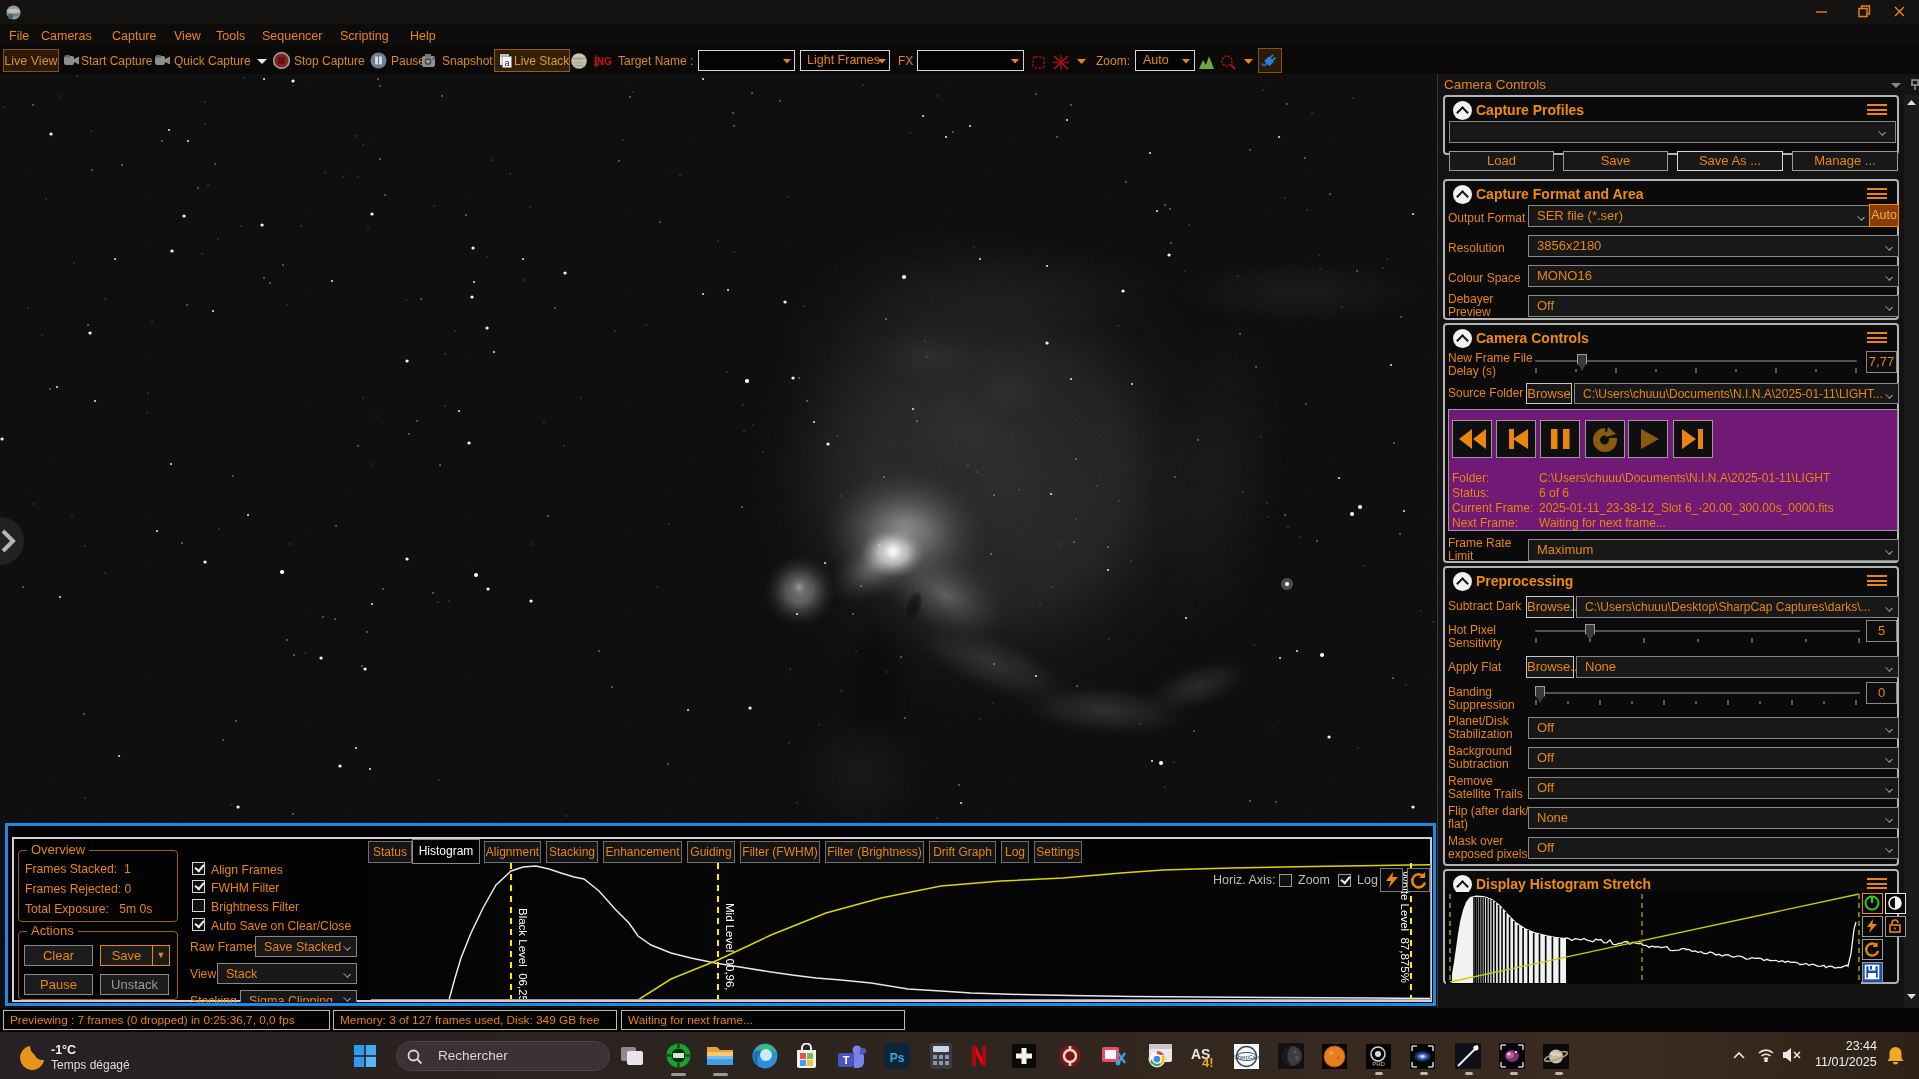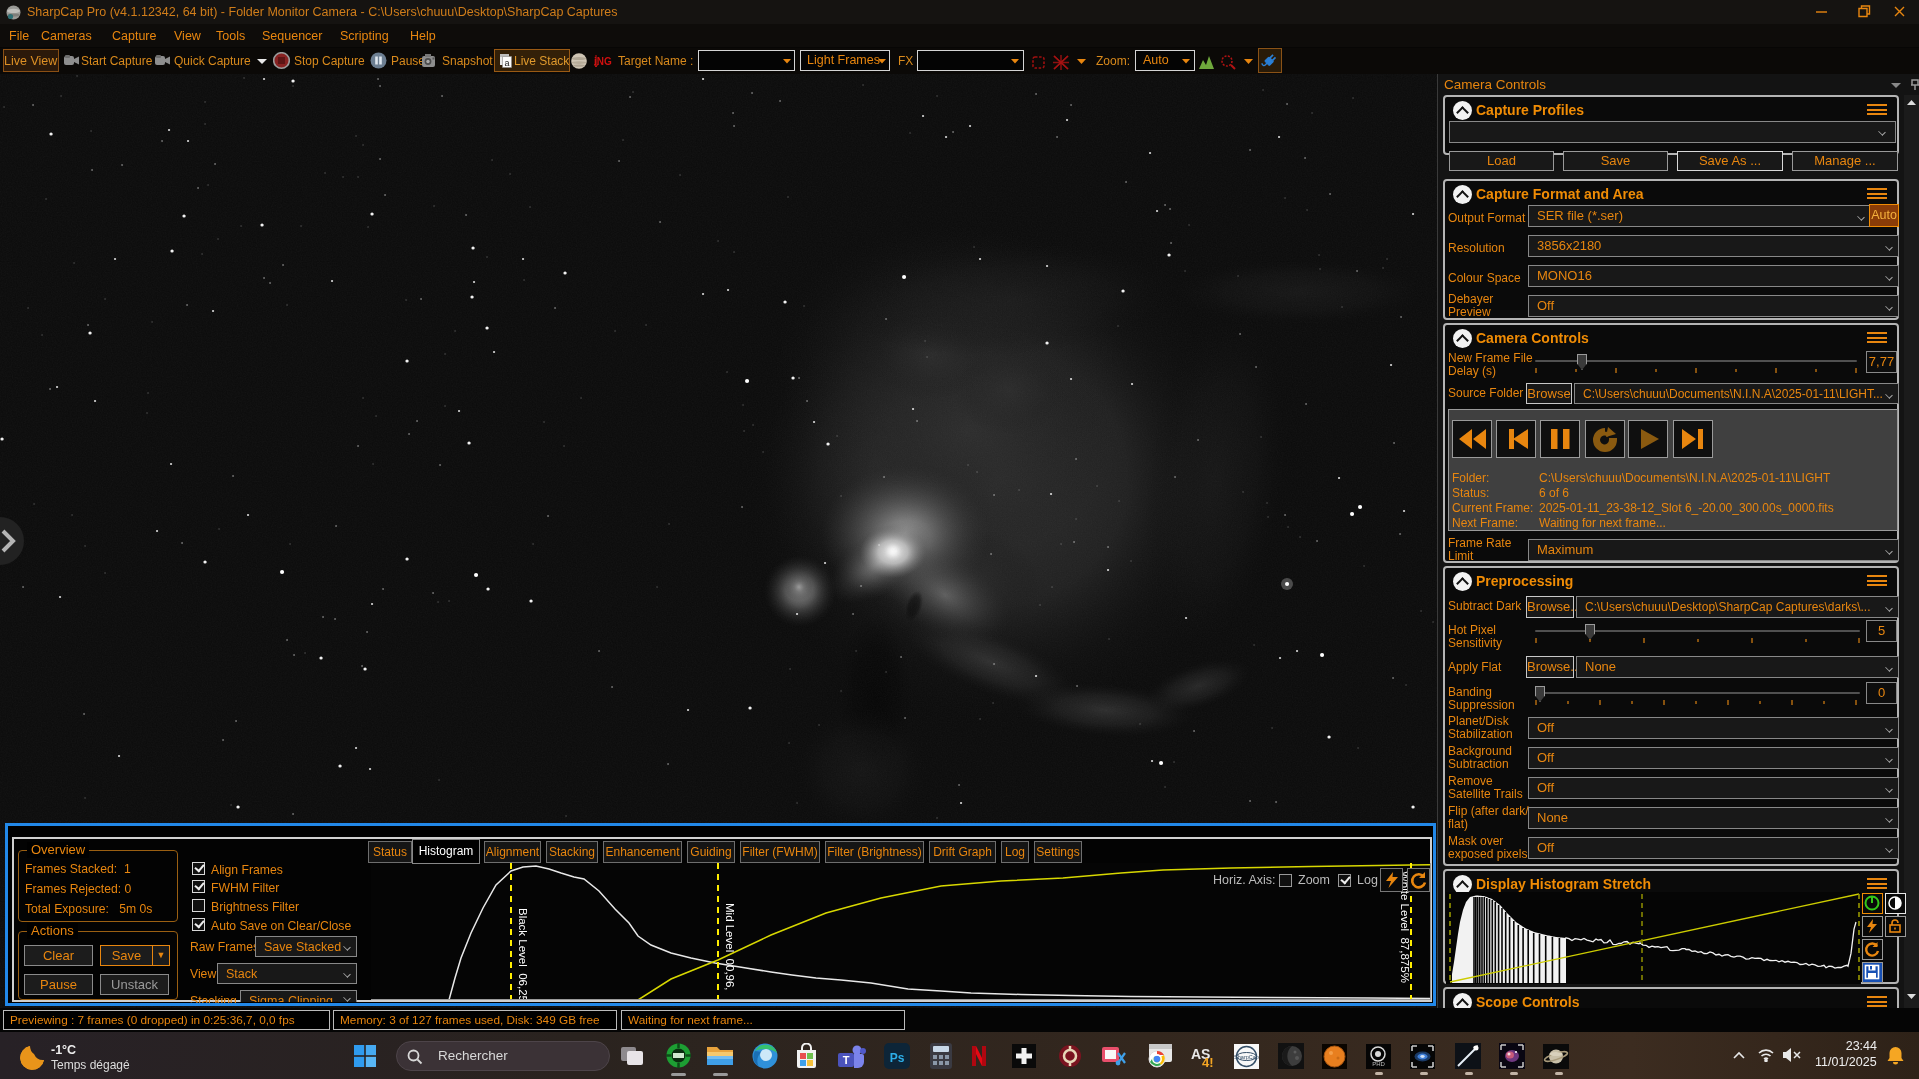--- a/index.html
+++ b/index.html
@@ -42,39 +42,38 @@
 </style></head>
 <body>
 <div id="app">
 <div id="titlebar">
   <svg class="ic" style="position:absolute;left:6px;top:5px" width="15" height="15">
         <circle cx="7.5" cy="7.5" r="7" fill="#9a9a96"></circle>
         <ellipse cx="7.5" cy="6" rx="6.5" ry="2.2" fill="#c8c8c4" opacity=".8"></ellipse>
         <ellipse cx="7.5" cy="10" rx="6.2" ry="1.6" fill="#7e7e7a"></ellipse>
         <circle cx="4.5" cy="11.5" r="2.6" fill="#2e6f74"></circle>
       </svg>
-  <span class="ttl">SharpCap Pro (v4.1.12342, 64 bit) - Folder Monitor Camera - C:\Users\chuuu\Desktop\SharpCap Captures</span>
   <svg style="position:absolute;left:1813px;top:0" width="100" height="24" fill="none" stroke="#e8860f" stroke-width="1.4">
     <path d="M3 12h11"></path>
     <path d="M46 8.5h8v8h-8z M48.5 8.5v-2.5h8v8h-2.5"></path>
     <path d="M82 7l9 9M91 7l-9 9"></path>
   </svg>
 </div>
 <div id="menubar">
   <span style="left:9px">File</span>
       <span style="left:41px">Cameras</span>
       <span style="left:112px">Capture</span>
       <span style="left:174px">View</span>
       <span style="left:216px">Tools</span>
       <span style="left:262px">Sequencer</span>
       <span style="left:340px">Scripting</span>
       <span style="left:410px">Help</span>
 </div>
 <div id="toolbar">
-  <div style="position:absolute;left:3px;top:1px;width:56px;height:23px;border:1px solid #8a4f14;background:#2b190a;color:#dd9025;font-size:12.5px;line-height:22px;">Live View</div>
+  <div style="position:absolute;left:3px;top:1px;width:56px;height:23px;border:1px solid #8a4f14;background:#2b190a;color:#dd9025;font-size:12.5px;line-height:22px;text-align:center">Live View</div>
   <svg class="tb" style="left:64px;top:7px" width="15" height="11">
         <rect x="0" y="1" width="10" height="9" rx="2" fill="#8e8e8e"></rect>
         <path d="M10 4l5-2.5v8L10 7z" fill="#8e8e8e"></path>
         <rect x="1" y="0" width="5" height="3" rx="1" fill="#6d6d6d"></rect>
       </svg>
   <span class="tb" style="left:81px">Start Capture</span>
   <svg class="tb" style="left:155px;top:7px" width="15" height="11">
         <rect x="0" y="1" width="10" height="9" rx="2" fill="#8e8e8e"></rect>
         <path d="M10 4l5-2.5v8L10 7z" fill="#8e8e8e"></path>
         <rect x="1" y="0" width="5" height="3" rx="1" fill="#6d6d6d"></rect>
@@ -311,21 +310,21 @@
       <div class="strack" style="left:90px;top:35px;width:322px">
             <div class="sthumb" style="left:42px"></div>
           </div>
       <svg style="position:absolute;left:90px;top:42px" width="322" height="7">
         <path d="M1 1v5M41 2v3M81 1v5M121 2v3M161 1v5M201 2v3M241 1v5M281 2v3M321 1v5" stroke="#b06a10" stroke-width="1.5"></path>
       </svg>
       <div class="vbox" style="left:421px;top:26px">7,77</div>
       <div class="lbl" style="left:3px;top:40px;top:62px">Source Folder</div>
       <div class="pbtn" style="left:81px;top:58px;width:46px;height:21px;line-height:19px;border-color:#c8c8c8">Browse</div>
       <div class="combo" style="left:129px;top:58px;width:325px;height:21px;font-size:12px">C:\Users\chuuu\Documents\N.I.N.A\2025-01-11\LIGHT...<div class="cv"></div></div>
-      <div style="position:absolute;left:3px;top:84px;width:450px;height:122px;border:1px solid #9a9a9a;background:#404040">
+      <div style="position:absolute;left:3px;top:84px;width:450px;height:122px;border:1px solid #9a9a9a;background:#701a75">
         <div class="mbtn" style="left:3px;top:10px"><svg width="38" height="36">
                 <path d="M19 8v20L6 18zM33 8v20L20 18z" fill="#e8860f"></path>
               </svg></div>
         <div class="mbtn" style="left:47px;top:10px"><svg width="38" height="36">
                 <path d="M12 8h5v20h-5z M31 8v20L16 18z" fill="#e8860f"></path>
               </svg></div>
         <div class="mbtn" style="left:91px;top:10px"><svg width="38" height="36">
                 <path d="M10 8h6.5v20H10zM22 8h6.5v20H22z" fill="#e8860f"></path>
               </svg></div>
         <div class="mbtn" style="left:136px;top:10px"><svg width="38" height="36">
@@ -424,25 +423,20 @@
               <path d="M14.5 2v5h-5z" fill="#e8860f"></path>
             </svg></div>
       <div style="position:absolute;left:417px;top:91px;width:21px;height:21px;border:1px solid #9a9a9a;background:#1750b4"><svg width="18" height="18">
               <rect x="2.5" y="2.5" width="13" height="13" fill="#1750b4" stroke="#fff" stroke-width="1.6"></rect>
               <rect x="5.5" y="2.5" width="7" height="5" fill="#fff"></rect>
               <rect x="5" y="10" width="8" height="6" fill="#fff"></rect>
               <rect x="7" y="3" width="2" height="3.5" fill="#1750b4"></rect>
             </svg></div>
     </div>
 
-    <div class="sec" style="top:913px;height:25px">
-      <div class="scirc"></div>
-          <div class="stitle">Scope Controls</div>
-          <div class="sham"></div>
-    </div>
   </div>
   <div id="livestack">
     <div style="position:absolute;left:4px;top:11px;width:1420px;height:165px;border:2px solid #cfcfcf;background:#030303"></div>
     <div class="grp" style="left:10px;top:24px;width:160px;height:72px">
           <div class="grpl">Overview</div>
         </div>
     <div class="lsl" style="left:17px;top:36px">Frames Stacked:&nbsp; 1</div>
     <div class="lsl" style="left:17px;top:56px">Frames Rejected: 0</div>
     <div class="lsl" style="left:17px;top:76px">Total Exposure:&nbsp;&nbsp; 5m 0s</div>
     <div class="grp" style="left:10px;top:105px;width:160px;height:69px">

